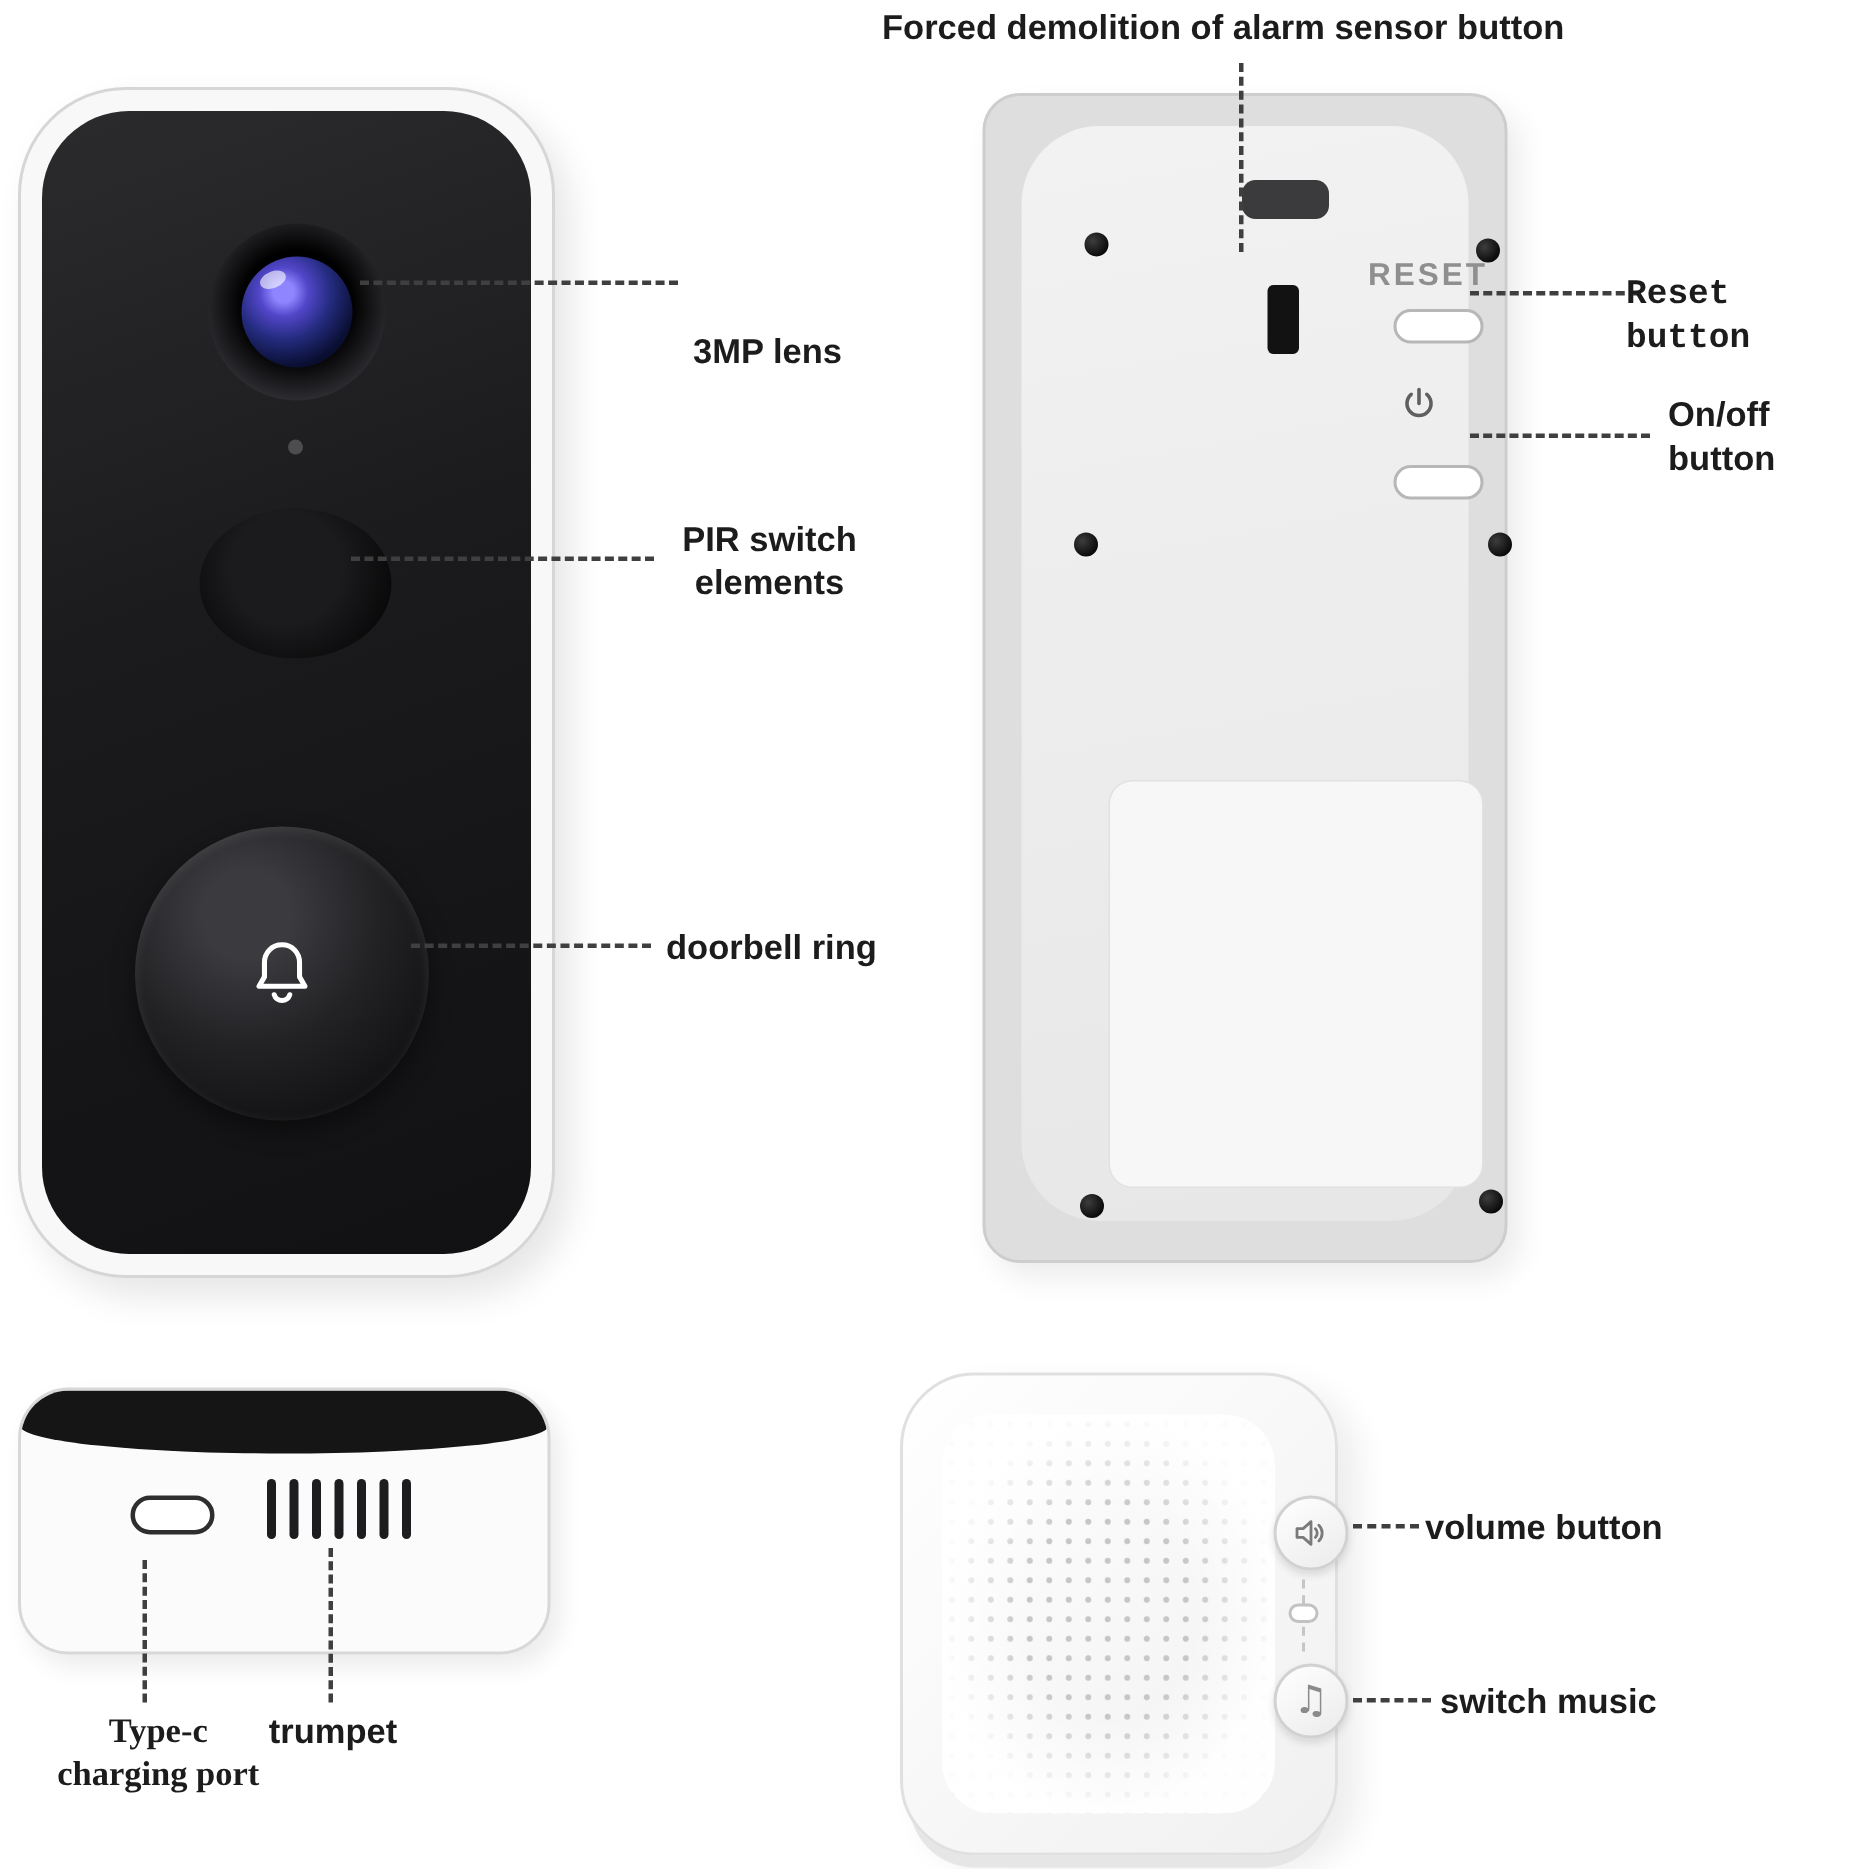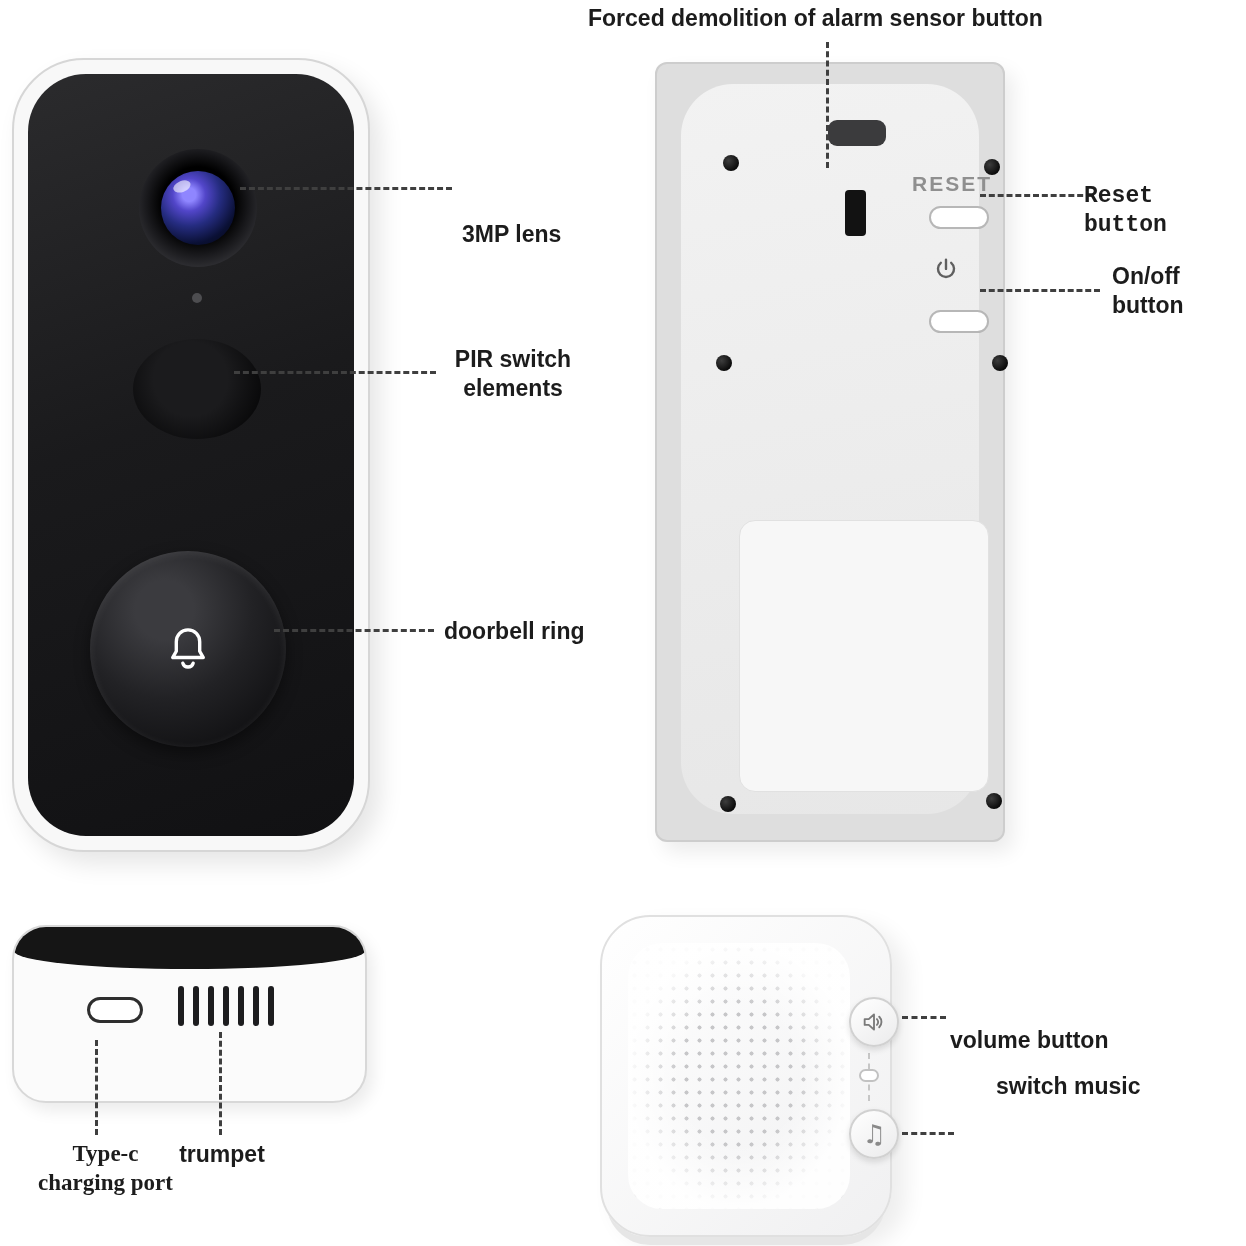--- a/index.html
+++ b/index.html
@@ -14,22 +14,22 @@
   .dash-v { position:absolute; width:0; border-left:3px dashed #3f3f3f; }
 
   .lbl-lens     { left:462px; top:175px;margin-top:45px; }
   .lbl-pir      { left:438px; top:345px; width:150px; text-align:center; }
   .lbl-doorbell { left:444px; top:617px; }
   .lbl-alarm    { left:588px; top:4px; width:480px; }
   .lbl-reset    { left:1084px; top:182px;font-family:Liberation Mono, monospace; }
   .lbl-onoff    { left:1112px; top:262px; width:100px; }
   .lbl-typec    { left:28px;  top:1140px; width:155px; text-align:center;font-family:Liberation Serif, serif; }
   .lbl-trumpet  { left:172px; top:1140px; width:100px; text-align:center; }
-  .lbl-volume   { left:950px; top:1026px; }
-  .lbl-music    { left:960px; top:1072px;margin-left:36px; }
+  .lbl-volume   { left:950px; top:1004px; }
+  .lbl-music    { left:960px; top:1120px; }
 
   .ln-lens     { left:240px; top:187px; width:212px; }
   .ln-pir      { left:234px; top:371px; width:202px; }
   .ln-doorbell { left:274px; top:629px; width:160px; }
   .ln-alarm    { left:826px; top:42px;  height:126px; }
   .ln-reset    { left:980px; top:194px; width:112px; }
   .ln-onoff    { left:980px; top:289px; width:120px; }
   .ln-typec    { left:95px;  top:1040px; height:95px; }
   .ln-trumpet  { left:219px; top:1032px; height:103px; }
   .ln-volume   { left:902px; top:1016px; width:44px; }
@@ -66,21 +66,21 @@
   .bell-button {
     position:absolute; left:62px; top:477px; width:196px; height:196px; border-radius:50%;
     background:radial-gradient(circle at 38% 30%, #3b3b3f 0 16%, #222225 48%, #0f0f11 85%);
     box-shadow:inset 0 2px 8px rgba(255,255,255,.10), 0 6px 16px rgba(0,0,0,.45);
     display:flex; align-items:center; justify-content:center;
   }
 
   
   .back-device {
     position:absolute; left:655px; top:62px; width:350px; height:780px;
-    background:#dedede; border:2px solid #cdcdcd; border-radius:12px;
+    background:#dedede; border:2px solid #cdcdcd; border-radius:25px;
     box-shadow:8px 10px 20px rgba(0,0,0,.08);
   }
   .back-inner {
     position:absolute; inset:20px 24px 26px 24px; border-radius:52px;
     background:linear-gradient(170deg,#f2f2f2,#e7e7e7);
   }
   .top-connector { position:absolute; left:147px; top:36px; width:58px; height:26px; background:#3b3b3d; border-radius:9px; }
   .alarm-tab { position:absolute; left:164px; top:106px; width:21px; height:46px; background:#121212; border-radius:4px; }
   .screw {
     position:absolute; width:16px; height:16px; border-radius:50%;

